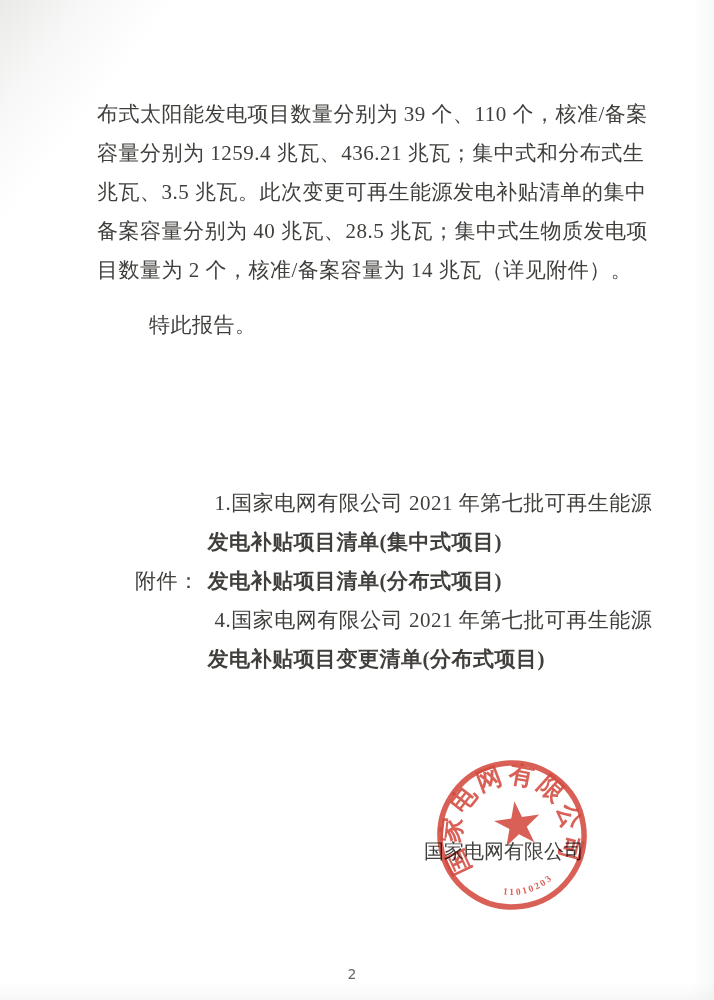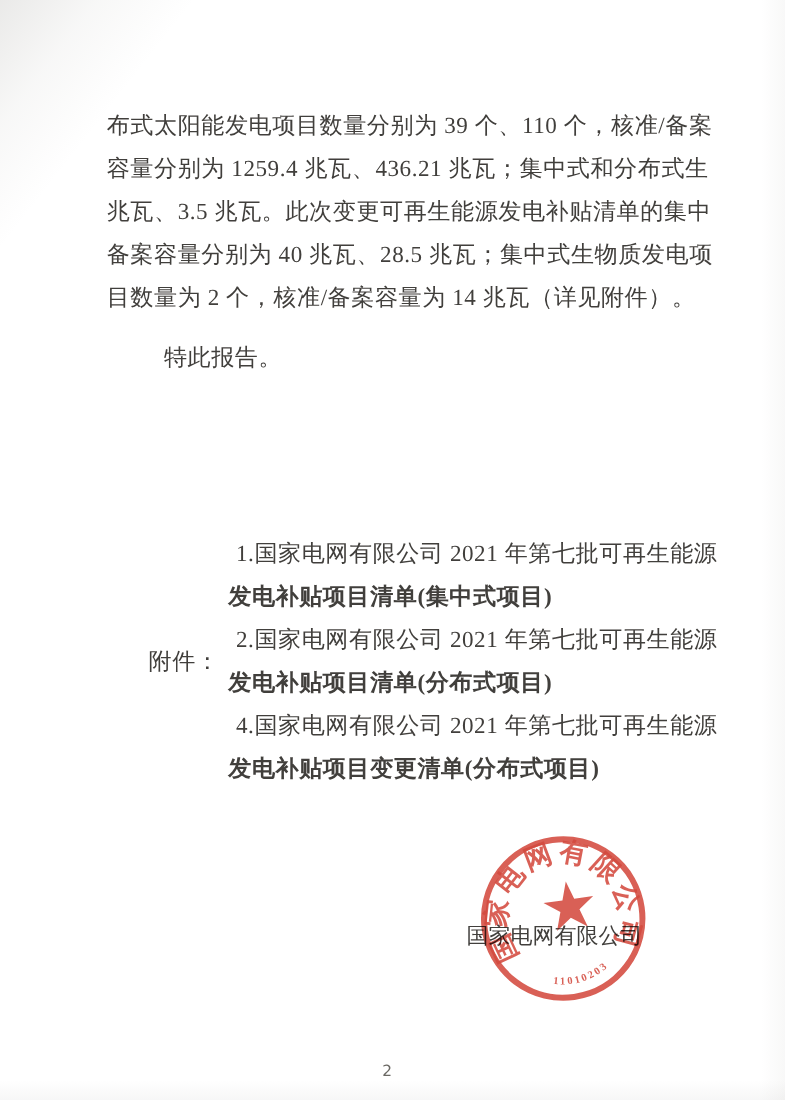--- a/index.html
+++ b/index.html
@@ -116,21 +116,20 @@
   </main>
 
   <section class="attachments">
     <span class="att-label">附件：</span>
     <div class="att-items">
       <div class="att-item">
         <div class="att-line1">1.国家电网有限公司 2021 年第七批可再生能源</div>
         <div class="att-line2">发电补贴项目清单(集中式项目)</div>
       </div>
       <div class="att-item">
-        <div class="att-line1">2.国家电网有限公司 2021 年第七批可再生能源</div>
         <div class="att-line2">发电补贴项目清单(分布式项目)</div>
       </div>
       <div class="att-item">
         <div class="att-line1">4.国家电网有限公司 2021 年第七批可再生能源</div>
         <div class="att-line2">发电补贴项目变更清单(分布式项目)</div>
       </div>
     </div>
   </section>
 
   <div class="sig-company">国家电网有限公司</div>

